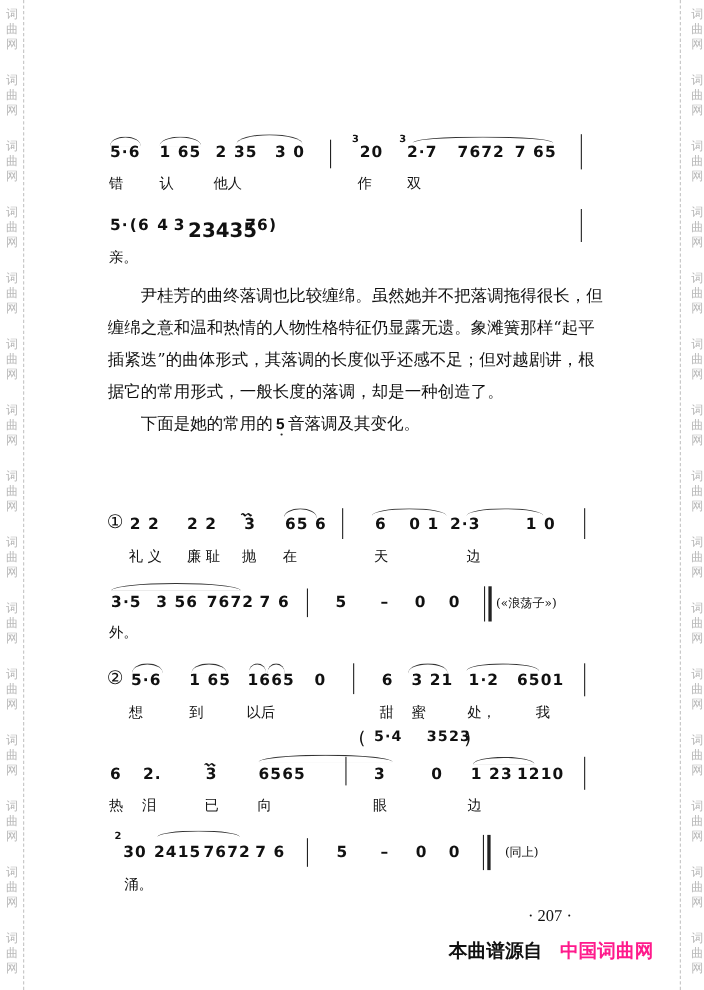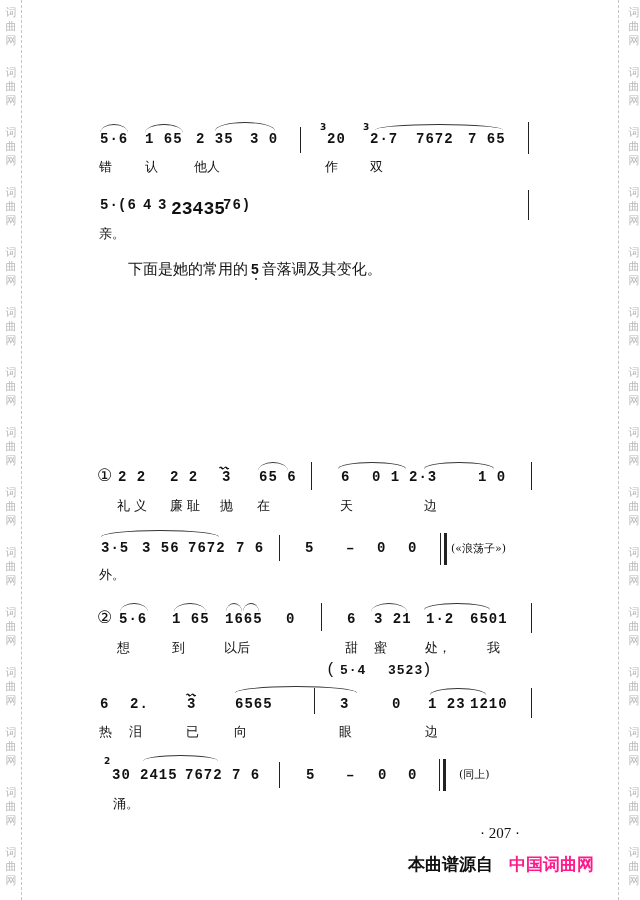--- a/index.html
+++ b/index.html
@@ -14,21 +14,21 @@
   .side.right { left:610px; }
   .side .wm {
     position:absolute; width:14px; font-size:11px; line-height:14px;
     color:#b9b9b9; text-align:center;
   }
   .side.left .wm { left:4px; }
   .side.right .wm { left:17px; }
   .side .rule { position:absolute; top:0; bottom:0; border-left:1px dashed #c4c4c4; }
   .side.left .rule { left:21px; }
   .side.right .rule { left:8px; }
-  .note { position:absolute; white-space:nowrap; font-weight:bold; font-size:14px; letter-spacing:1px;font-family:Liberation Mono, monospace; }
+  .note { position:absolute; white-space:nowrap; font-weight:bold; font-size:14px; letter-spacing:1px; }
   .dot { position:absolute; width:2px; height:2px; background:#222; border-radius:1px; }
   .lyric { position:absolute; font-family:"DejaVu Serif","Liberation Serif",serif; font-size:13px; white-space:nowrap; }
   .bar { position:absolute; width:0; border-left:1.5px solid #222; }
   .dbar { position:absolute; width:3px; border-left:1.5px solid #222; border-right:3px solid #222; }
   .slur { position:absolute; height:8px; border-top:1.2px solid #333; border-radius:50% 50% 0 0 / 100% 100% 0 0; }
   .grace { position:absolute; font-size:9px; font-weight:bold; }
   .trill { position:absolute; font-size:10px; letter-spacing:-1px; }
   .annot { position:absolute; font-family:"DejaVu Serif","Liberation Serif",serif; font-size:11px; }
   .circled { position:absolute; font-size:17px; font-weight:normal; }
 
@@ -167,20 +167,21 @@
   <span class="note" style="left:118px;top:197px;">(6</span>
   <span class="note" style="left:143px;top:197px;">4</span>
   <span class="note" style="left:158px;top:197px;">3</span>
   <span class="note" style="left:171px;top:199px;font-size:18px;letter-spacing:0;">23435</span>
   <span class="note" style="left:223px;top:197px;">76)</span>
   <div class="bar" style="left:528px;top:190px;height:30px;"></div>
   <span class="lyric" style="left:99px;top:225px;">亲。</span>
 </div>
 
 <div class="prose" style="top:255px;">
+  <p>尹桂芳的曲终落调也比较缠绵。虽然她并不把落调拖得很长，但缠绵之意和温和热情的人物性格特征仍显露无遗。象滩簧那样“起平插紧迭”的曲体形式，其落调的长度似乎还感不足；但对越剧讲，根据它的常用形式，一般长度的落调，却是一种创造了。</p>
   <p><span>下面是她的常用的</span><b style="font-family:'Liberation Sans',sans-serif;font-size:14px;margin:0 3px;position:relative;"><span>5</span><span class="dot" style="left:4px;bottom:-3px;"></span></b><span>音落调及其变化。</span></p>
 </div>
 
 <div>
   <span class="circled" style="left:97px;top:465px;">①</span>
   <span class="trill" style="left:219px;top:459px;">〰</span>
   <div class="slur" style="left:258px;top:462px;width:30px;"></div>
   <span class="note" style="left:118px;top:469px;">2 2</span>
   <span class="note" style="left:170px;top:469px;">2 2</span>
   <span class="note" style="left:222px;top:469px;">3</span>

